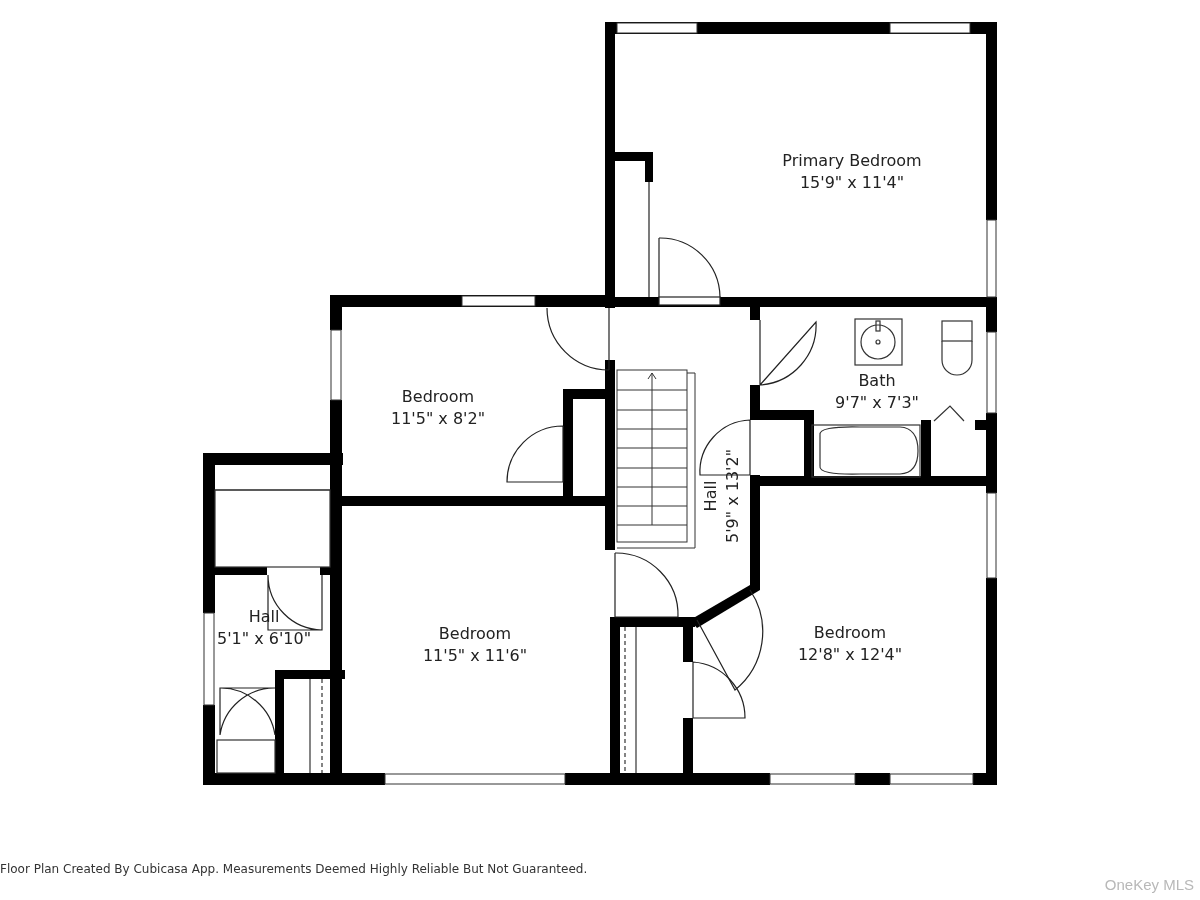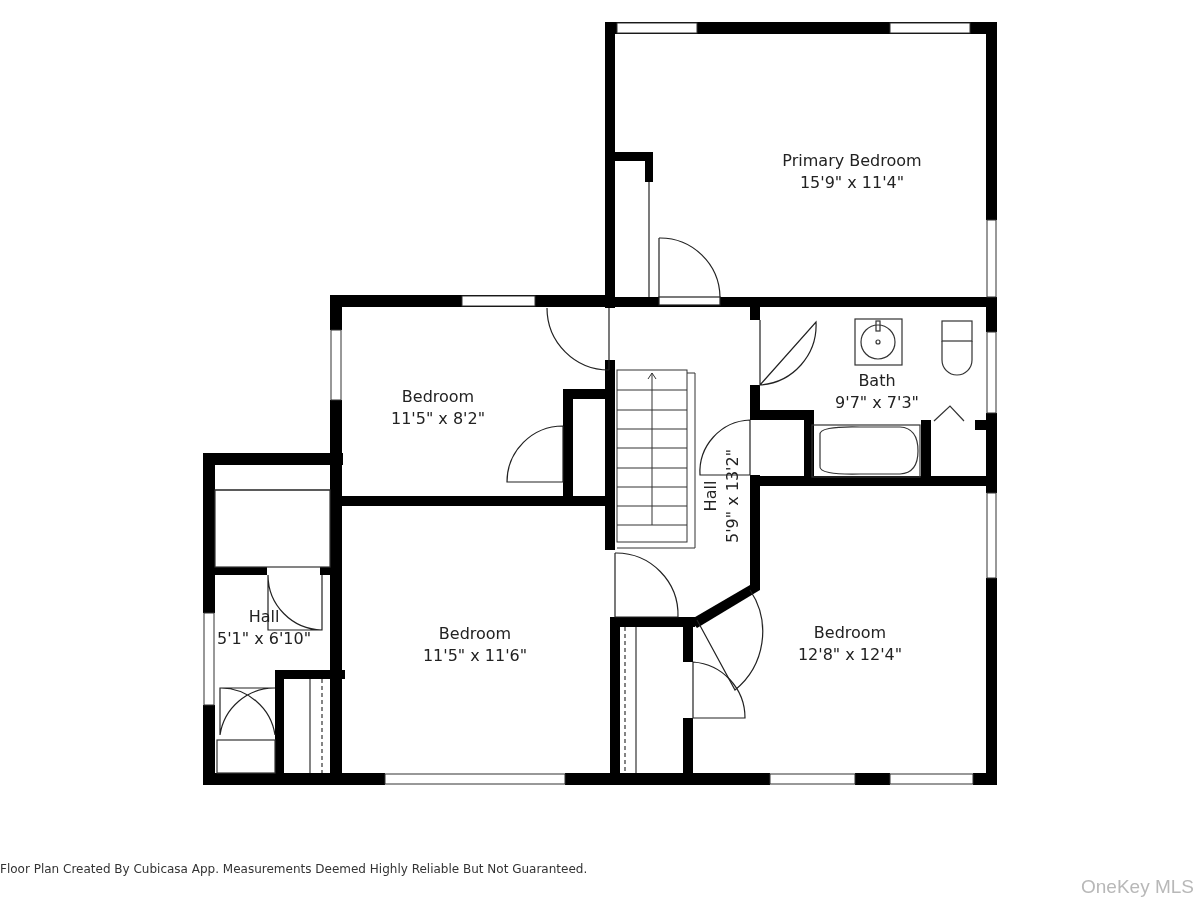--- a/index.html
+++ b/index.html
@@ -3,21 +3,21 @@
   <meta charset="utf-8">
   <style>
     html, body { margin: 0; padding: 0; background: #ffffff; }
     body { width: 1200px; height: 900px; position: relative; overflow: hidden; font-family: "DejaVu Sans", sans-serif; }
     #plan { position: absolute; left: 0; top: 0; width: 1200px; height: 900px; }
     .room-label { position: absolute; text-align: center; color: #222; font-family: "DejaVu Sans", sans-serif; font-size: 16px; line-height: 22px; white-space: nowrap; transform: translate(-50%, -50%); }
     .room-label .dims { display: block; }
     .room-label .name { display: block; }
     .rot { transform: translate(-50%, -50%) rotate(-90deg); }
     #footer-note { position: absolute; left: 0; width: 1124px; top: 862px; text-align: left; font-family: "DejaVu Sans", sans-serif; font-size: 12px; color: #333; }
-    #watermark { position: absolute; right: 6px; top: 876px; font-family: "Liberation Sans", sans-serif; font-size: 19px; color: #b8b8b8; }
+    #watermark { position: absolute; right: 6px; top: 876px; font-family: "Liberation Sans", sans-serif; font-size: 15px; color: #b8b8b8; }
   </style>
 </head>
 <body>
 
 <svg id="plan" viewBox="0 0 1200 900" xmlns="http://www.w3.org/2000/svg">
   <g fill="#000">
 
     <rect x="605" y="22" width="10" height="282"></rect>
     <rect x="605" y="22" width="392" height="12"></rect>
     <rect x="986" y="22" width="11" height="198"></rect>

